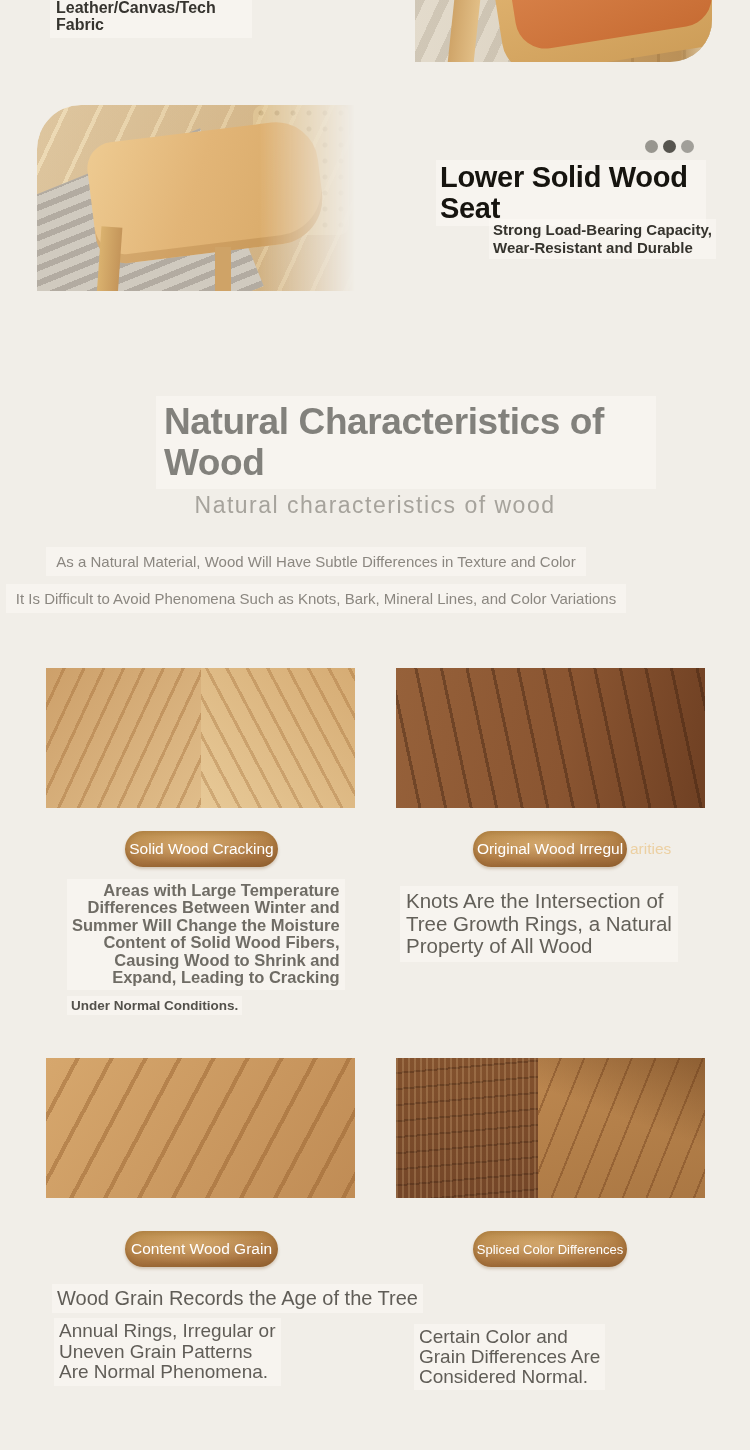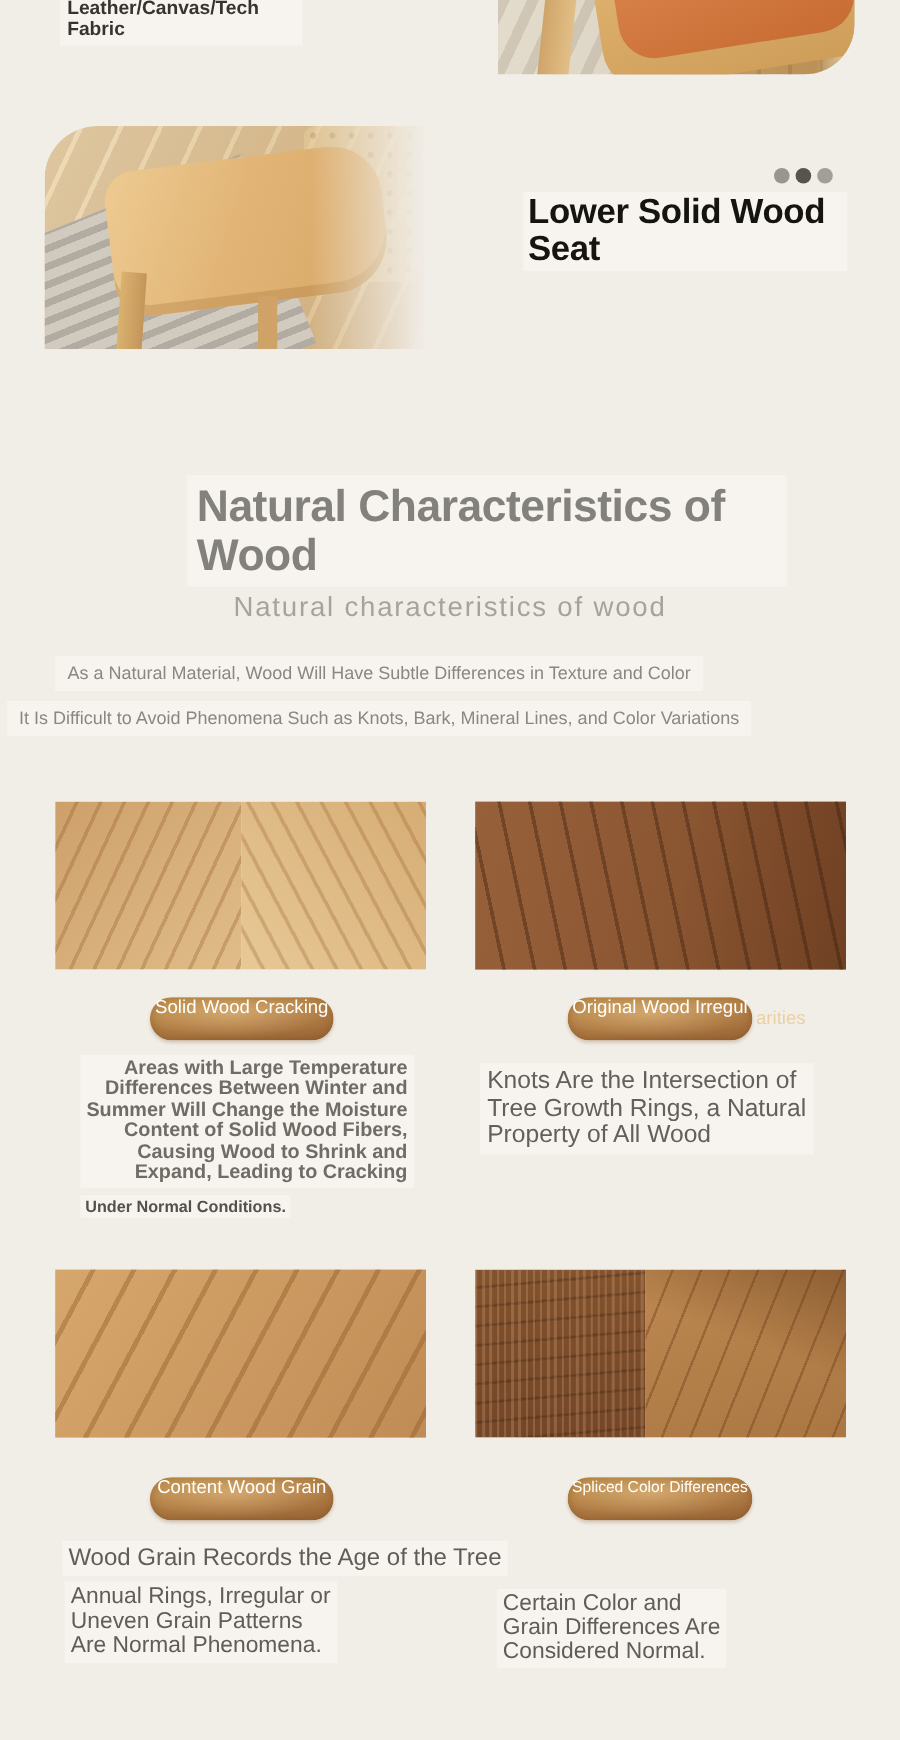--- a/index.html
+++ b/index.html
@@ -131,21 +131,21 @@
       linear-gradient(180deg,#83522e,#744628);}
   .tex4-r{left:46%; width:54%;
     background:
       linear-gradient(200deg, rgba(90,50,20,.45), rgba(90,50,20,0) 45%),
       repeating-linear-gradient(112deg, rgba(110,60,25,0) 0 20px, rgba(110,60,25,.40) 20px 22px),
       linear-gradient(160deg,#bd8850,#aa7743);}
 
   
   .badge{
     height:36px; border-radius:18px;
-    display:flex; align-items:flex-start; justify-content:center;
+    display:flex; align-items:center; justify-content:center;
     font-size:15.5px; color:#fff;
     background:
       radial-gradient(ellipse at 45% 38%, rgba(255,222,165,.38), rgba(0,0,0,0) 65%),
       linear-gradient(175deg,#c1934f 0%, #b8864a 35%, #a87440 70%, #976535 100%);
     box-shadow:0 2px 3px rgba(120,80,30,.25), inset 0 0 8px rgba(115,68,20,.45);
   }
   .badge-row{display:flex; align-items:center;}
   .badge-sm{font-size:13px;}
   .badge-overflow{color:#ecd0a2; font-size:15.5px; margin-left:3px;}
 
@@ -183,20 +183,22 @@
     <div class="sp-leg2"></div>
   </div>
 
   <div class="abs dots">
     <span class="dot" style="background: rgb(152, 150, 143);"></span>
     <span class="dot" style="background: rgb(86, 84, 78);"></span>
     <span class="dot" style="background: rgb(161, 159, 153);"></span>
   </div>
 
   <h2 class="abs seat-title hl">Lower Solid Wood Seat</h2>
+  <div class="abs seat-sub pre hl">Strong Load-Bearing Capacity,
+Wear-Resistant and Durable</div>
 
   <h1 class="abs nat-heading pre hl">Natural Characteristics of
 Wood</h1>
   <div class="abs nat-sub">Natural characteristics of wood</div>
   <div class="abs nat-line nat-line1">
     <span class="hl">As a Natural Material, Wood Will Have Subtle Differences in Texture and Color</span>
   </div>
   <div class="abs nat-line nat-line2">
     <span class="hl">It Is Difficult to Avoid Phenomena Such as Knots, Bark, Mineral Lines, and Color Variations</span>
   </div>

